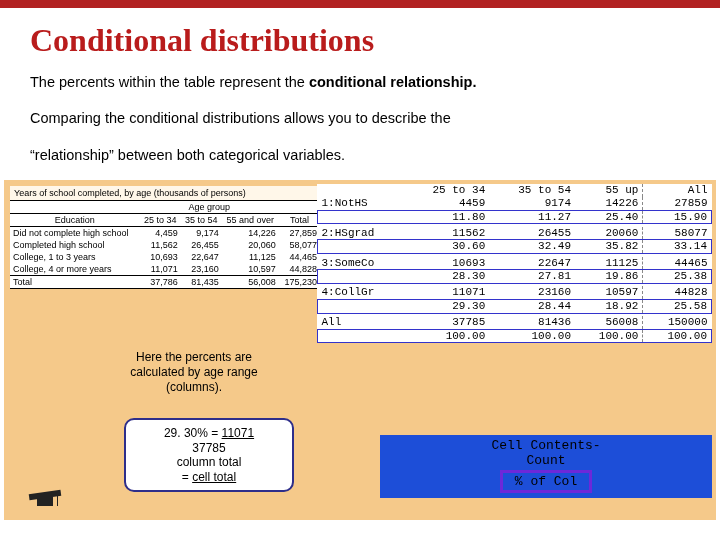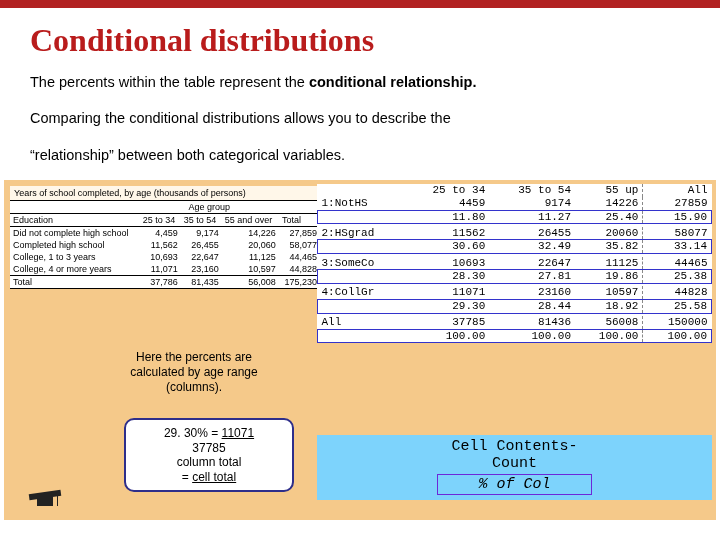--- a/index.html
+++ b/index.html
@@ -7,34 +7,34 @@
   .topbar { height: 8px; background: #b22222; width: 100%; }
   .title { font-family: "Times New Roman", serif; font-size: 32px; color: #b91c1c; margin: 14px 0 12px 30px; }
   .body-text { font-size: 14.5px; line-height: 1.55; margin: 0 30px 14px 30px; color: #000; }
   .body-text .bold { font-weight: bold; }
   .content-area { position: relative; margin: 6px 4px 0 4px; background: #f5c98a; height: 340px; }
   .left-table { position: absolute; left: 6px; top: 6px; width: 310px; background: #fff; font-size: 9px; }
   .left-table .caption { text-align: left; padding: 2px 4px; border-bottom: 1px solid #000; background:#fff7e9; }
   .left-table table { width: 100%; border-collapse: collapse; }
   .left-table th, .left-table td { padding: 1px 3px; text-align: right; border: none; }
   .left-table th:first-child, .left-table td:first-child { text-align: left; }
-  .left-table .hdr-row th { border-top: 1px solid #000; border-bottom: 1px solid #000; font-weight: normal; text-align: left;}
+  .left-table .hdr-row th { border-top: 1px solid #000; border-bottom: 1px solid #000; font-weight: normal; text-align: center;}
   .left-table .group-hdr th { text-align: center; font-weight: normal; }
   .left-table .tot-row td { border-top: 1px solid #000; }
   .left-table .bot-row td { border-top: 1px solid #000; border-bottom: 1px solid #000; }
   .right-table { position: absolute; right: 4px; top: 4px; width: 395px; background: #fff; font-family: "Courier New", monospace; font-size: 11px; line-height: 1.15; }
   .right-table table { width: 100%; border-collapse: collapse; }
   .right-table td { text-align: right; padding: 0 4px; }
   .right-table td:first-child { text-align: left; padding-left: 4px; width: 86px; }
   .right-table .boxed { border: 1px solid #3333cc; }
   .right-table .vsepcol { border-left: 1px dashed #888; }
   .right-table .spacer td { height: 3px; }
-  .right-contents { position:absolute; right:4px; top:255px; width:395px; background:#7dd3fc; font-family:"Courier New",monospace; font-size:15px; text-align:center; padding:3px 0; }
+  .right-contents { position:absolute; right:4px; top:255px; width:332px; background:#1d4ed8; font-family:"Courier New",monospace; font-size:13px; text-align:center; padding:3px 0; }
   .right-contents .row1 { }
-  .right-contents .row2 { border:1px solid #6d28d9; display:block; margin:2px 120px; padding:1px;font-style:italic;}
+  .right-contents .row2 { border:3px solid #6d28d9; display:block; margin:2px 120px; padding:1px;}
   .callout1 { position: absolute; left: 110px; top: 170px; width: 160px; font-size: 12px; text-align: center; line-height: 1.25; }
   .callout2 { position: absolute; left: 120px; top: 238px; width: 170px; background: #fff; border: 2px solid #2e2e8a; border-radius: 10px; font-size: 12px; text-align: center; padding: 6px 6px; line-height: 1.2; }
   .callout2 .u { text-decoration: underline; }
   .cap-icon { position: absolute; left: 25px; bottom: 10px; width: 36px; height: 22px; }
   .cap-icon .board { width: 32px; height: 6px; background: #222; transform: rotate(-8deg); position: absolute; top: 4px; }
   .cap-icon .base { width: 16px; height: 9px; background: #222; position: absolute; top: 9px; left: 8px; }
   .cap-icon .tassel { position: absolute; left: 28px; top: 6px; width: 1px; height: 12px; background: #222; }
 </style>
 </head>
 <body>

